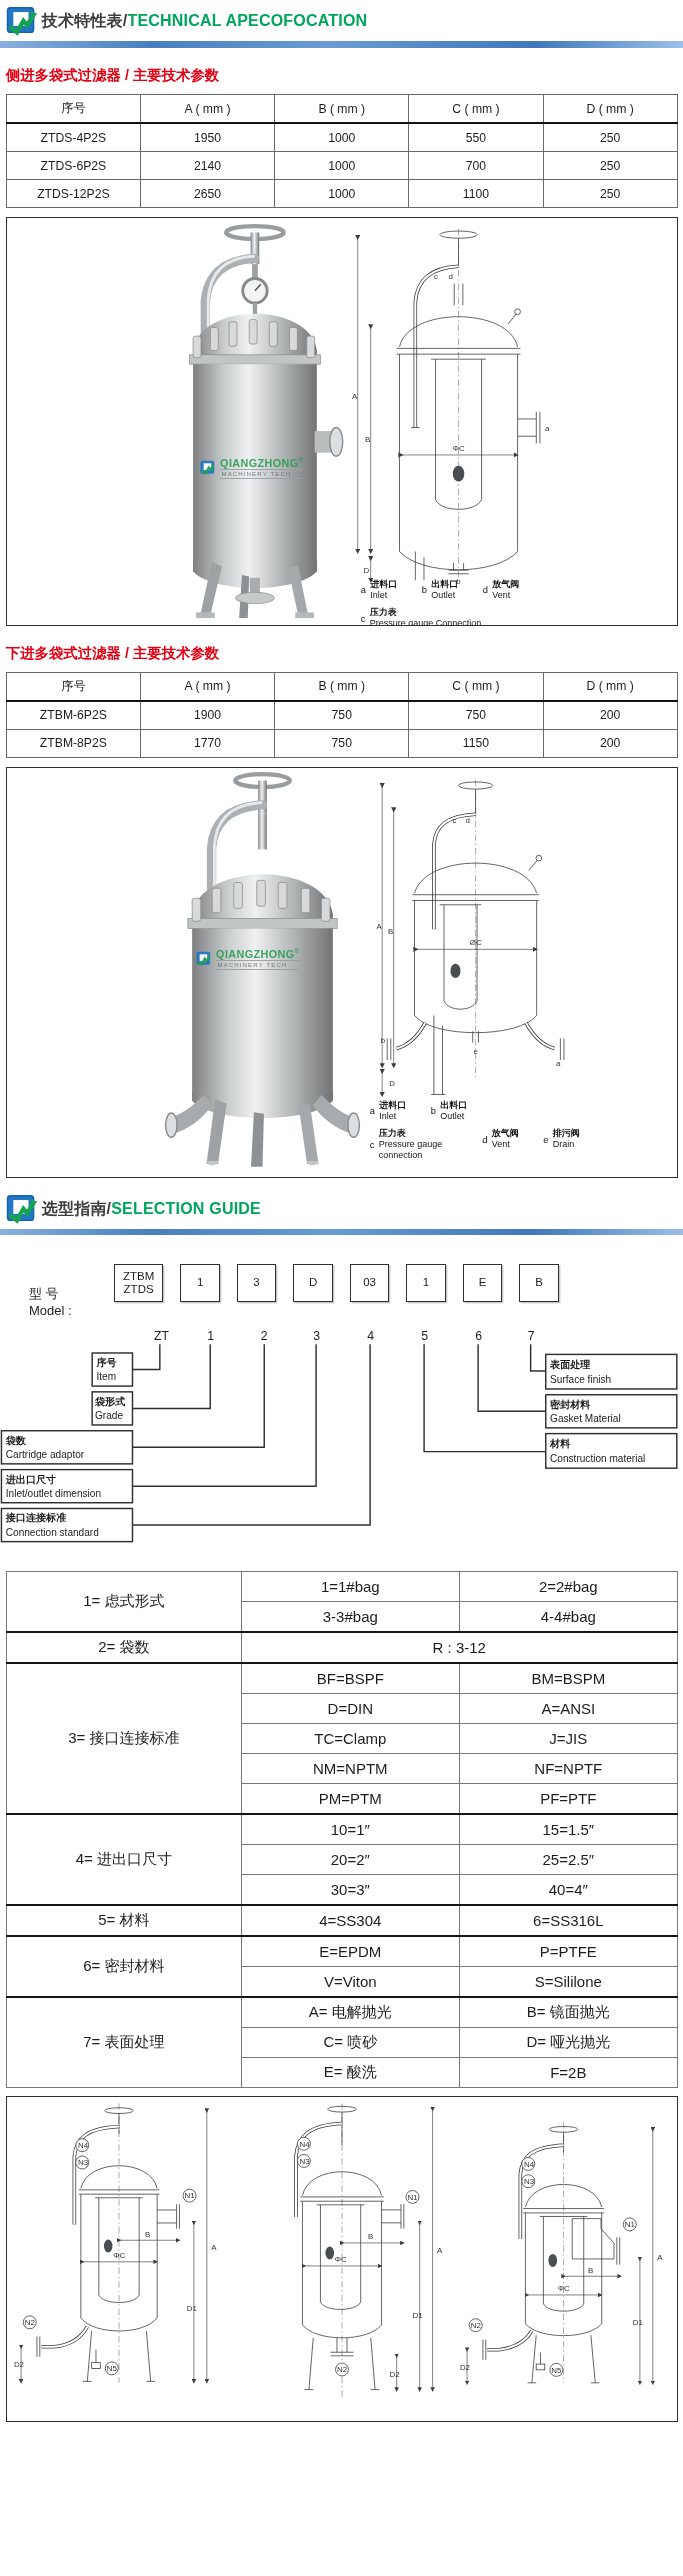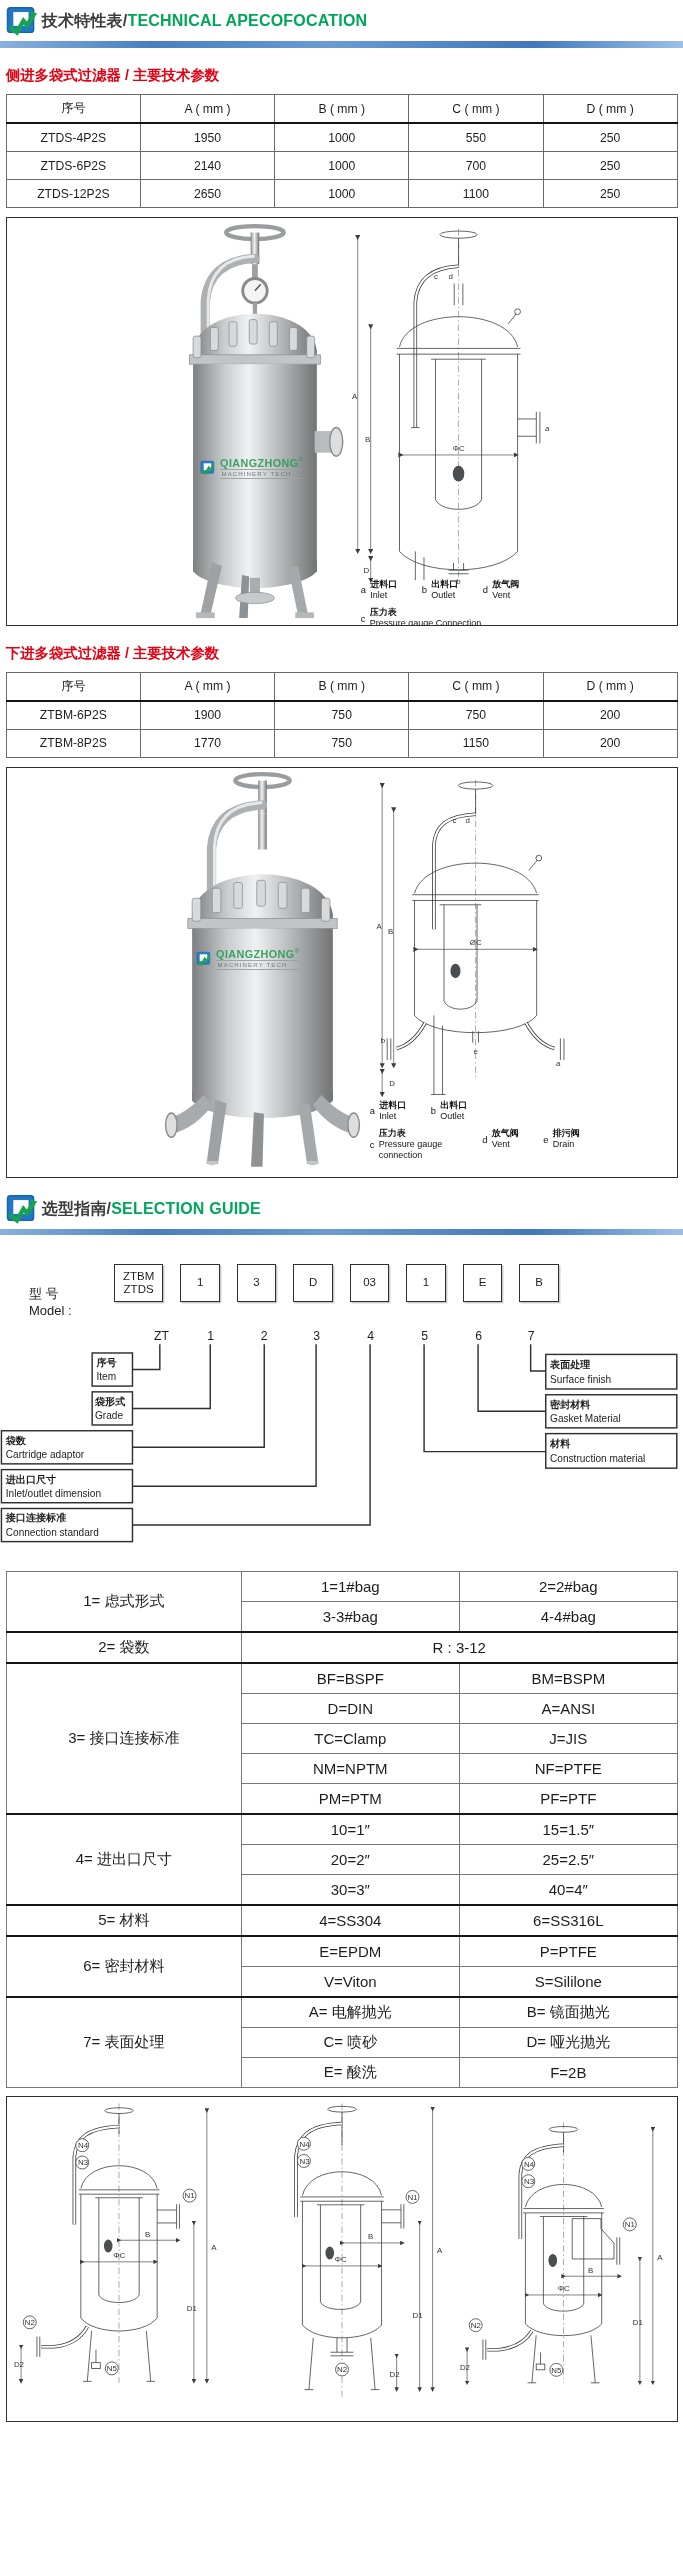--- a/index.html
+++ b/index.html
@@ -541,21 +541,21 @@
     <tr>
           <td>D=DIN</td>
           <td>A=ANSI</td>
         </tr>
     <tr>
           <td>TC=Clamp</td>
           <td>J=JIS</td>
         </tr>
     <tr>
           <td>NM=NPTM</td>
-          <td>NF=PTFE</td>
+          <td>NF=NPTF</td>
         </tr>
     <tr>
           <td>PM=PTM</td>
           <td>PF=PTF</td>
         </tr>
     <tr class="gs">
       <td class="lab" rowspan="3">4= 进出口尺寸</td>
       <td>10=1″</td>
       <td>15=1.5″</td>
     </tr>

